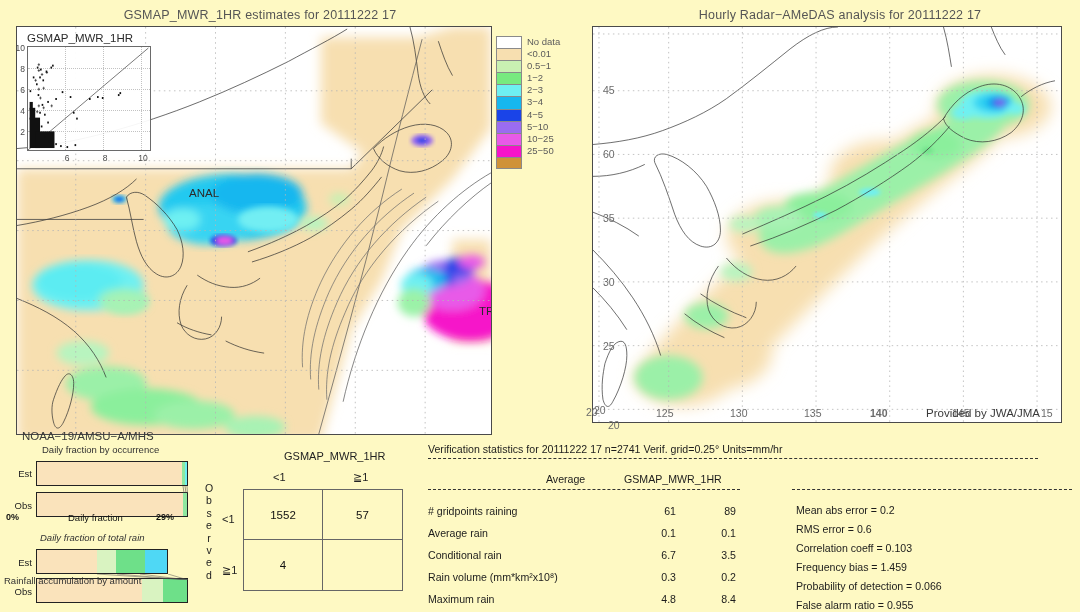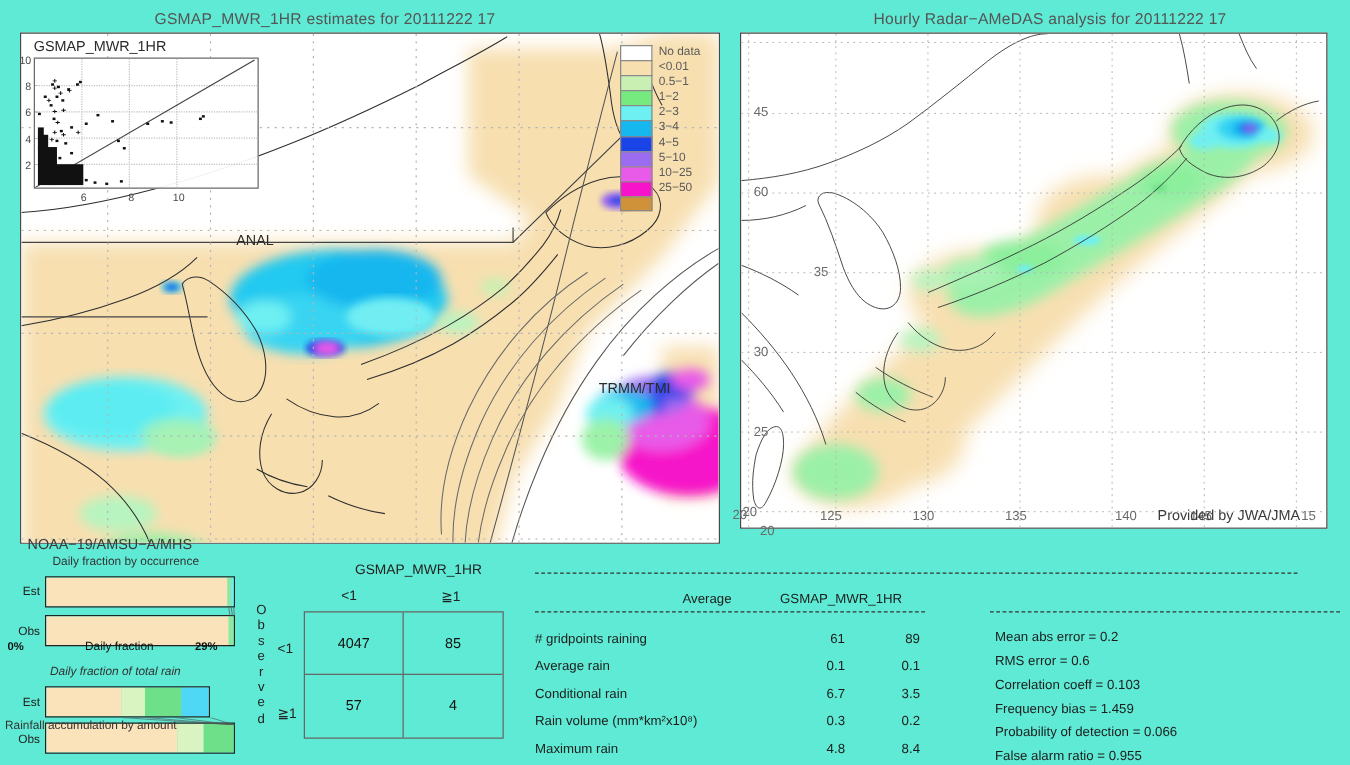--- a/index.html
+++ b/index.html
@@ -7,21 +7,21 @@
     margin: 0; padding: 0;
     width: 1080px; height: 612px;
     background: #ffffff;
     font-family: "Liberation Sans", sans-serif;
     color: #333333;
     overflow: hidden;
   }
   #page {
     position: relative;
     width: 1080px; height: 612px;
-    background: #5eead4;
+    background: #fef9c3;
   }
 
   
   .panel-title {
     position: absolute;
     font-size: 12.5px;
     color: #555555;
     letter-spacing: .2px;
     white-space: nowrap;
     text-align: center;
@@ -61,21 +61,21 @@
   .lg-txt {
     font-size: 9.5px; color: #5b5b5b;
     margin-left: 5px; white-space: nowrap;
     line-height: 12.1px;
   }
 
   
   #scatter-inset {
     position: absolute;
     left: 27px; top: 46px;
-    width: 180px; height: 105px;
+    width: 124px; height: 105px;
     border: 1px solid #6a6a6a;
     background: rgba(255,255,255,0.94);
     z-index: 35;
   }
   #scatter-inset .sc-grid-v {
     position: absolute; top:0; bottom:0; width:1px;
     border-left: 1px dotted #c2c2c2;
   }
   #scatter-inset .sc-grid-h {
     position: absolute; left:0; right:0; height:1px;
@@ -185,21 +185,21 @@
   .sval-b   { position: absolute; left: 268px; width: 40px; text-align: right; }
   .scorerow { position: absolute; left: 368px; white-space: nowrap; }
 </style>
 </head>
 <body>
 
 <div id="page">
 
   <div class="panel-title" style="left:60px; top:8px; width:400px;">GSMAP_MWR_1HR estimates for 20111222 17</div>
 
-  <div class="map-frame" id="left-map" style="left:16px; top:26px; width:560px; height:409px;">
+  <div class="map-frame" id="left-map" style="left:16px; top:26px; width:476px; height:409px;">
     <svg class="map-canvas" viewBox="0 0 468 409" preserveAspectRatio="none">
       <defs>
         <filter id="bl6">
             <feGaussianBlur stdDeviation="6"></feGaussianBlur>
           </filter>
         <filter id="bl4">
             <feGaussianBlur stdDeviation="4"></feGaussianBlur>
           </filter>
         <filter id="bl3">
             <feGaussianBlur stdDeviation="3"></feGaussianBlur>
@@ -598,29 +598,29 @@
           <line x1="0" y1="256" x2="470" y2="256"></line>
           <line x1="0" y1="320" x2="470" y2="320"></line>
           <line x1="0" y1="384" x2="470" y2="384"></line>
         </g>
       </g>
     </svg>
 
     <div class="axis-lab" style="left:10px;  top:-2px;">&nbsp;</div>
     <div class="axis-lab" style="left:10px;  top:57px;">45</div>
     <div class="axis-lab" style="left:10px;  top:121px;">60</div>
-    <div class="axis-lab" style="left:10px;  top:185px;margin-left:48px;">35</div>
+    <div class="axis-lab" style="left:10px;  top:185px;">35</div>
     <div class="axis-lab" style="left:10px;  top:249px;">30</div>
     <div class="axis-lab" style="left:10px;  top:313px;">25</div>
     <div class="axis-lab" style="left:1px;   top:377px;">20</div>
 
     <div class="axis-lab" style="left:63px;  top:380px;">125</div>
     <div class="axis-lab" style="left:137px; top:380px;">130</div>
     <div class="axis-lab" style="left:211px; top:380px;">135</div>
-    <div class="axis-lab" style="left:299px; top:380px;">140</div>
+    <div class="axis-lab" style="left:277px; top:380px;font-weight:bold;">140</div>
     <div class="axis-lab" style="left:359px; top:380px;">145</div>
     <div class="axis-lab" style="left:448px; top:380px;">15</div>
   </div>
   <div class="axis-lab" style="left:586px; top:406px;">20</div>
   <div class="axis-lab" style="left:608px; top:419px;">20</div>
 
   <div id="provided-by">Provided by JWA/JMA</div>
 
   <div class="bar-title" style="left:42px; top:444px;">Daily fraction by occurrence</div>
 
@@ -668,27 +668,27 @@
   <div id="ctab-title">GSMAP_MWR_1HR</div>
   <div class="ctab-col" style="left:273px; top:471px;">&lt;1</div>
   <div class="ctab-col" style="left:353px; top:471px;">≧1</div>
 
   <div id="observed-vert">O<br>b<br>s<br>e<br>r<br>v<br>e<br>d</div>
 
   <div class="obs-row-lab" style="left:222px; top:513px;">&lt;1</div>
   <div class="obs-row-lab" style="left:222px; top:564px;">≧1</div>
 
   <div id="ctab">
-    <div>4047</div>
-    <div>85</div>
+    <div>1552</div>
     <div>57</div>
     <div>4</div>
   </div>
 
   <div id="stats">
+    <div class="hdr">Verification statistics for 20111222 17  n=2741  Verif. grid=0.25°  Units=mm/hr</div>
     <div class="rule1"></div>
 
     <div class="colhdr" style="left:118px;">Average</div>
     <div class="colhdr" style="left:196px;">GSMAP_MWR_1HR</div>
     <div class="rule2"></div>
     <div class="rule3"></div>
 
     <div class="srow-lab" style="top:62px;"># gridpoints raining</div>
     <div class="sval-a" style="top:62px;">61</div>
     <div class="sval-b" style="top:62px;">89</div>

